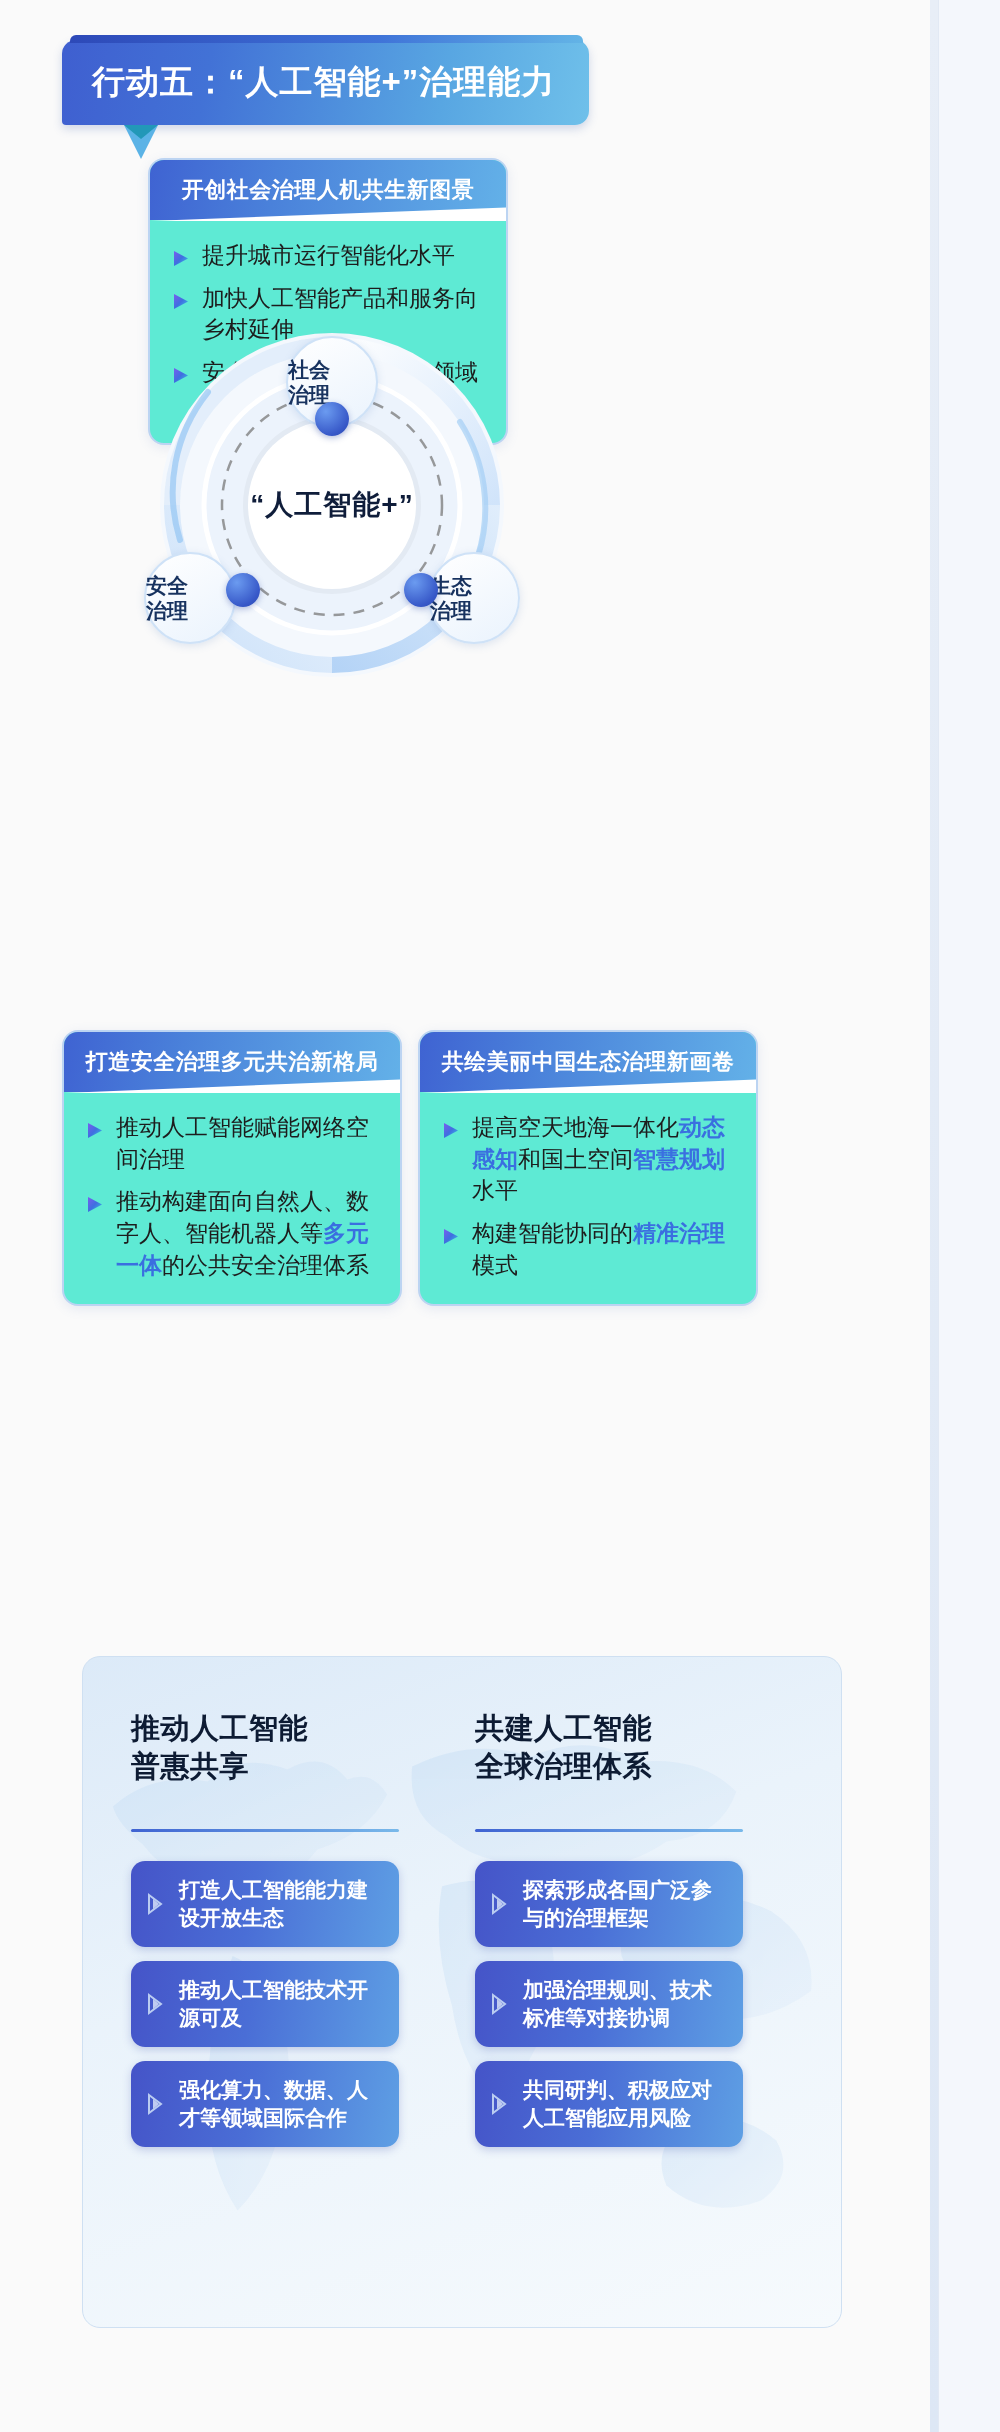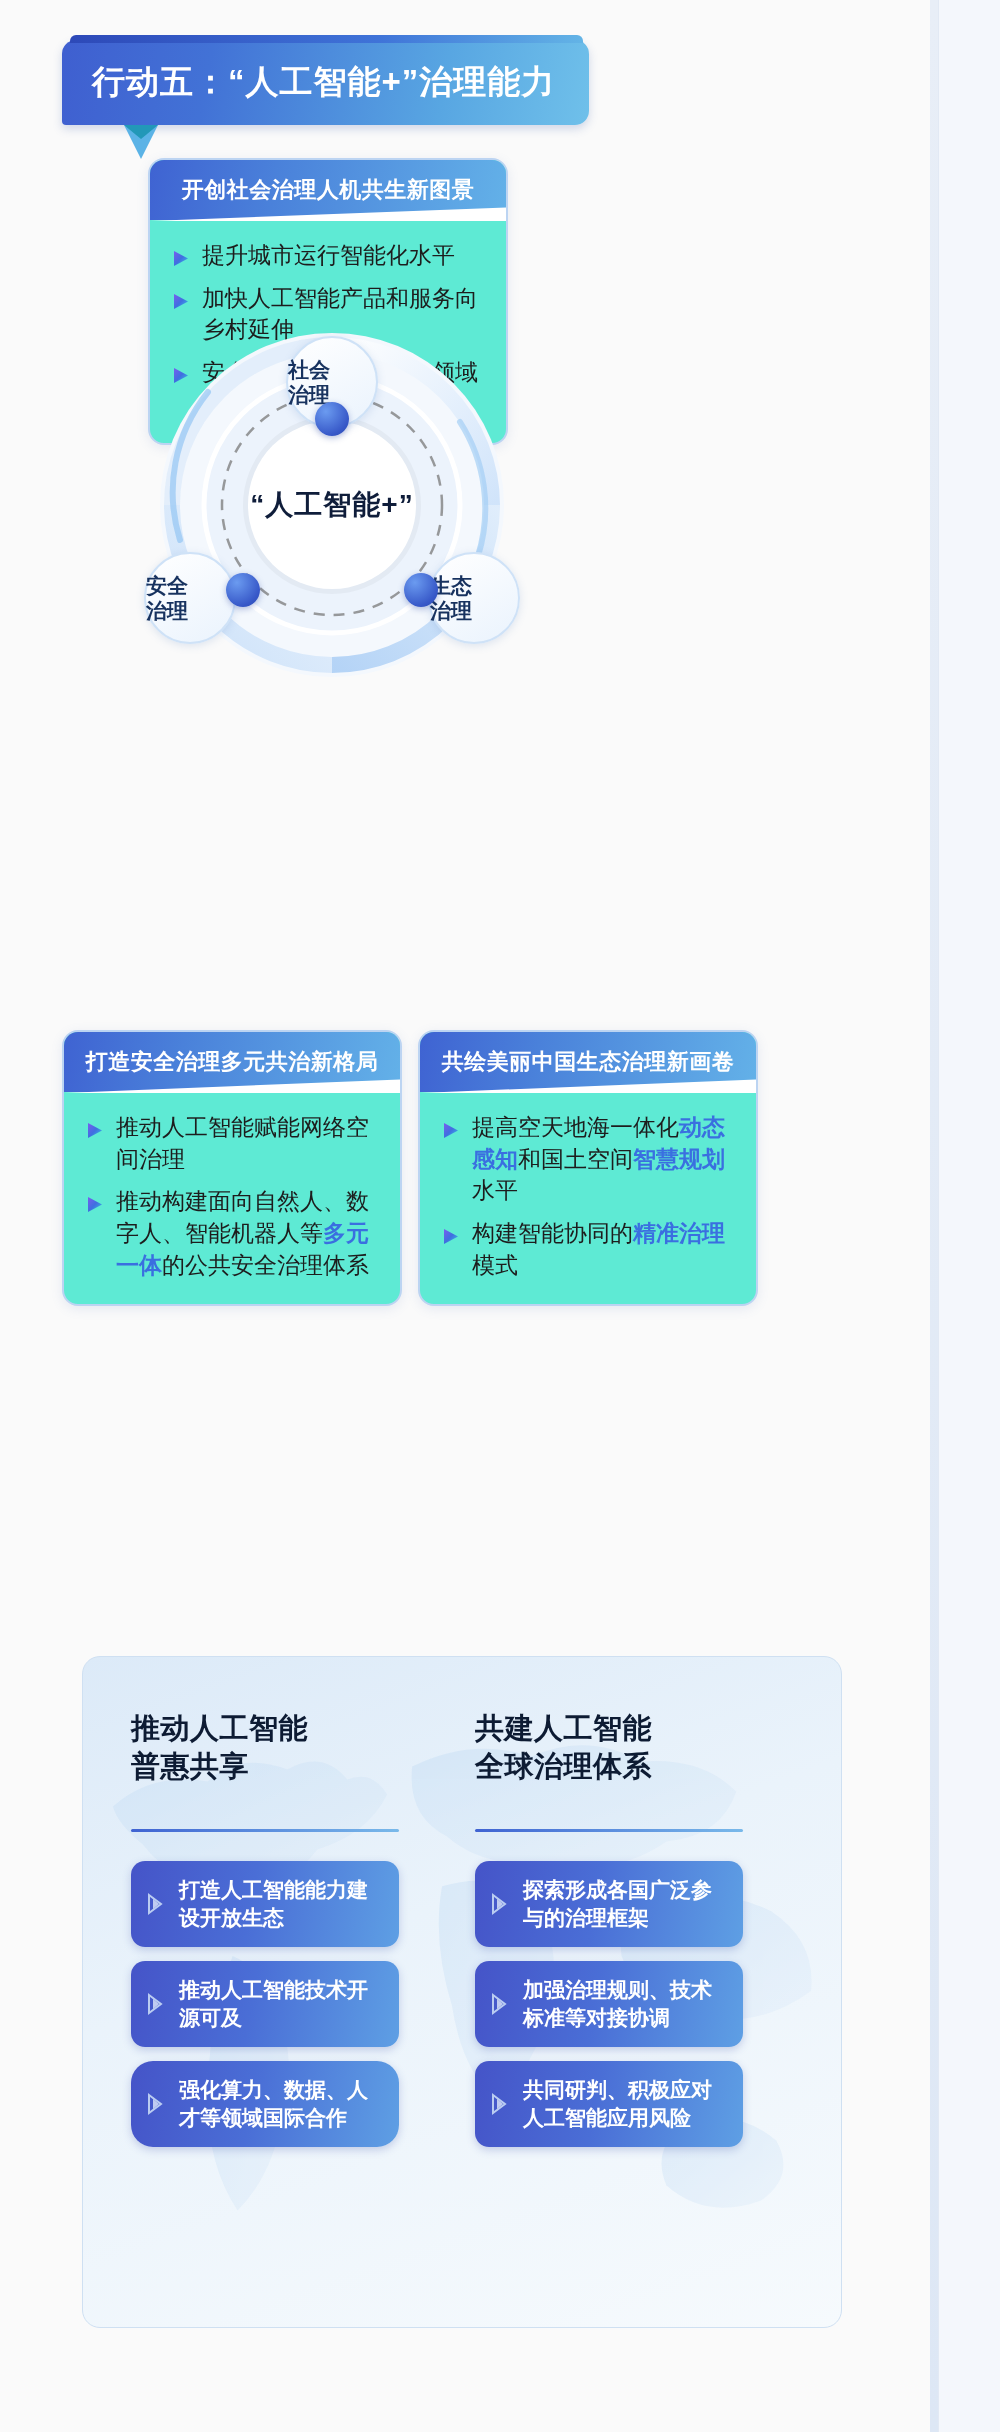--- a/index.html
+++ b/index.html
@@ -414,21 +414,21 @@
       </div>
       <div class="pill" style="left:48px; top:304px; width:268px; height:86px;">
         <span class="chev">
           <svg width="22" height="24" viewBox="0 0 22 24">
             <path d="M4 3 L16 12 L4 21 Z" fill="none" stroke="#cfe0f8" stroke-width="2" opacity=".85"></path>
             <path d="M8 7 L14 12 L8 17 Z" fill="#e9f2fd" opacity=".75"></path>
           </svg>
         </span>
         <span>推动人工智能技术开源可及</span>
       </div>
-      <div class="pill" style="left:48px; top:404px; width:268px; height:86px;border-radius:22px;">
+      <div class="pill" style="left:48px; top:404px; width:268px; height:86px;">
         <span class="chev">
           <svg width="22" height="24" viewBox="0 0 22 24">
             <path d="M4 3 L16 12 L4 21 Z" fill="none" stroke="#cfe0f8" stroke-width="2" opacity=".85"></path>
             <path d="M8 7 L14 12 L8 17 Z" fill="#e9f2fd" opacity=".75"></path>
           </svg>
         </span>
         <span>强化算力、数据、人才等领域国际合作</span>
       </div>
 
       <div class="col-title" style="left:392px; top:52px; width:300px;">

